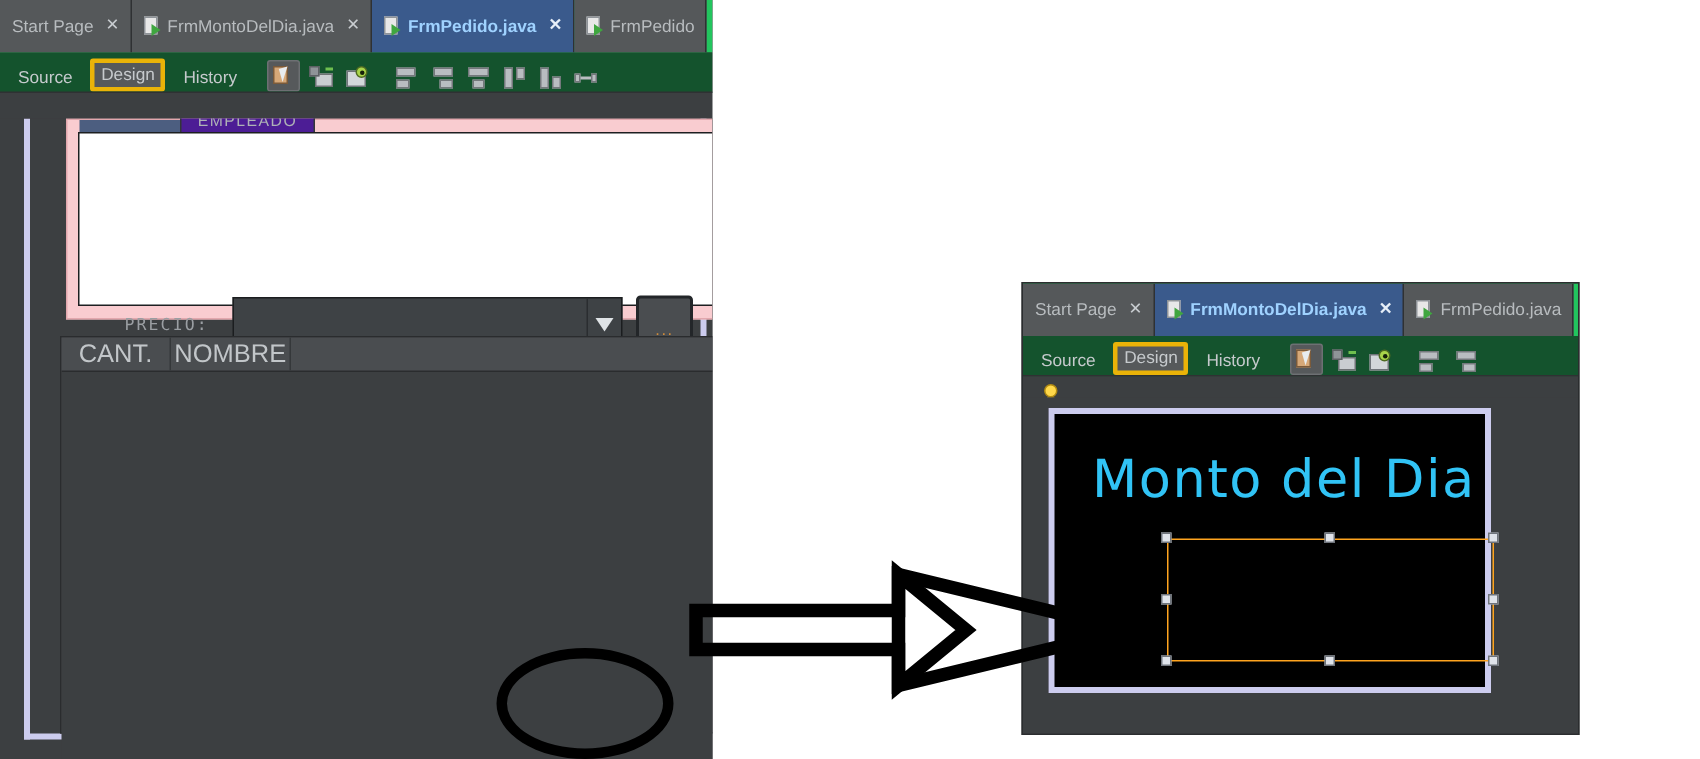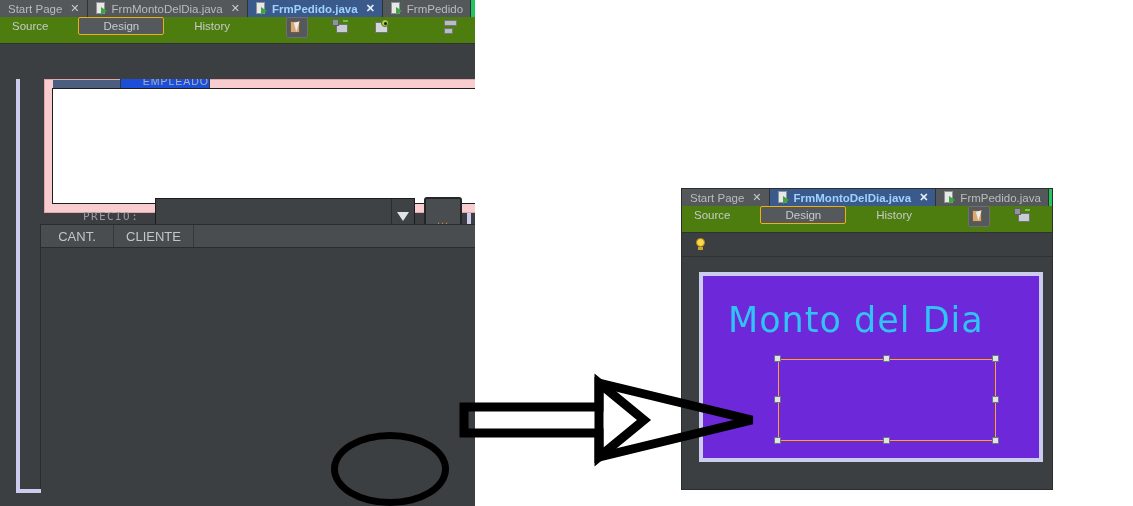--- a/index.html
+++ b/index.html
@@ -18,21 +18,21 @@
   
   .nb-window {
     position: absolute;
     background: #3c3f41;
     overflow: hidden;
   }
   .tabstrip {
     display: flex;
     align-items: stretch;
     background: #22c55e;
-    height: 17px;
+    height: 35px;
     overflow: hidden;
   }
   .tab {
     display: flex;
     align-items: center;
     gap: 4px;
     padding: 0 7px 0 8px;
     font-size: 11.5px;
     color: #b8bcbf;
     background: #55585a;
@@ -73,39 +73,38 @@
     left: 5px; top: 5px;
     width: 0; height: 0;
     border-left: 6px solid #3fa63f;
     border-top: 4px solid transparent;
     border-bottom: 4px solid transparent;
   }
 
   
   .toolbar {
     display: flex;
-    align-items: flex-start;
+    align-items: flex-end;
     height: 26px;
-    background: #4d7c0f;
+    background: #14532d;
     border-bottom: 1px solid #2f3133;
     overflow: hidden;
-    gap: 18px;
   }
   .mode-btn {
     font-size: 11.5px;
     color: #c6cacd;
     padding: 3px 9px;
     margin-left: 3px;
     border-radius: 2px;
     white-space: nowrap;
   }
   .mode-btn.selected {
     background: #56595b;
-    border: 1px solid #eab308;
-    padding: 2px 24px;
+    border: 3px solid #eab308;
+    padding: 2px 4px;
   }
   .tb-sep { width: 9px; flex: none; }
   .tb-ico {
     width: 20px; height: 19px;
     position: relative;
     margin: 0 2px;
     flex: none;
   }
   .tb-ico.pressed {
     background: #56595b;
@@ -270,24 +269,24 @@
     left: 7px; top: 8px;
     right: 7px; bottom: 8px;
     background: #ffffff;
     border: 1px solid #1d1f21;
     box-sizing: border-box;
   }
   .emp-tab {
     position: absolute;
     left: 75px; top: -8px;
     width: 90px; height: 16px;
-    background: #1d4ed8;
+    background: #4c1d95;
     color: #aeb2b6;
     font-size: 10.5px;
-    text-align: right;
+    text-align: center;
     line-height: 16px;
     letter-spacing: 1px;
     border: 1px solid #33363a;
     border-bottom: none;
     box-sizing: border-box;
     overflow: hidden;
   }
   .emp-tab-strip {
     position: absolute;
     left: 8px; top: 0px;
@@ -351,21 +350,21 @@
     border: 1px solid #2a2c2e;
     box-sizing: border-box;
   }
   .tbl-head {
     display: flex;
     height: 22px;
     background: #4a4d50;
     border-bottom: 1px solid #2a2c2e;
   }
   .tbl-head .th {
-    font-size: 13px;
+    font-size: 17px;
     color: #c2c6c9;
     display: flex;
     align-items: center;
     justify-content: center;
     border-right: 1px solid #35383a;
     box-sizing: border-box;
   }
   .th-cant { width: 73px; }
   .th-nombre { flex: 1; }
   .th-precio { width: 80px; border-right: none; }
@@ -403,24 +402,24 @@
     box-sizing: border-box;
   }
   #right-canvas {
     position: absolute;
     left: 0; top: 76px;
     width: 370px; height: 224px;
   }
   .form-outline-right {
     position: absolute;
     left: 17px; top: 7px;
-    width: 344px; height: 190px;
+    width: 295px; height: 190px;
     border: 4px solid #ccccee;
     box-sizing: border-box;
-    background: #6d28d9;
+    background: #000000;
   }
   .title-monto {
     position: absolute;
     left: 25px; top: 24px;
     font-size: 35px;
     color: #31c3f5;
     font-family: "DejaVu Sans", sans-serif;
     letter-spacing: 1px;
     white-space: nowrap;
   }
@@ -518,21 +517,21 @@
         <div class="combo">
           <div class="combo-field"></div>
           <div class="combo-arrow"></div>
         </div>
         <div class="dots-btn">...</div>
       </div>
 
       <div class="items-table">
         <div class="tbl-head">
           <div class="th th-cant">CANT.</div>
-          <div class="th th-precio">CLIENTE</div>
+          <div class="th th-precio">NOMBRE</div>
         </div>
         <div class="tbl-body"></div>
       </div>
     </div>
 
   </div>
 </div>
 
 <div class="nb-window" id="right-window">
 

